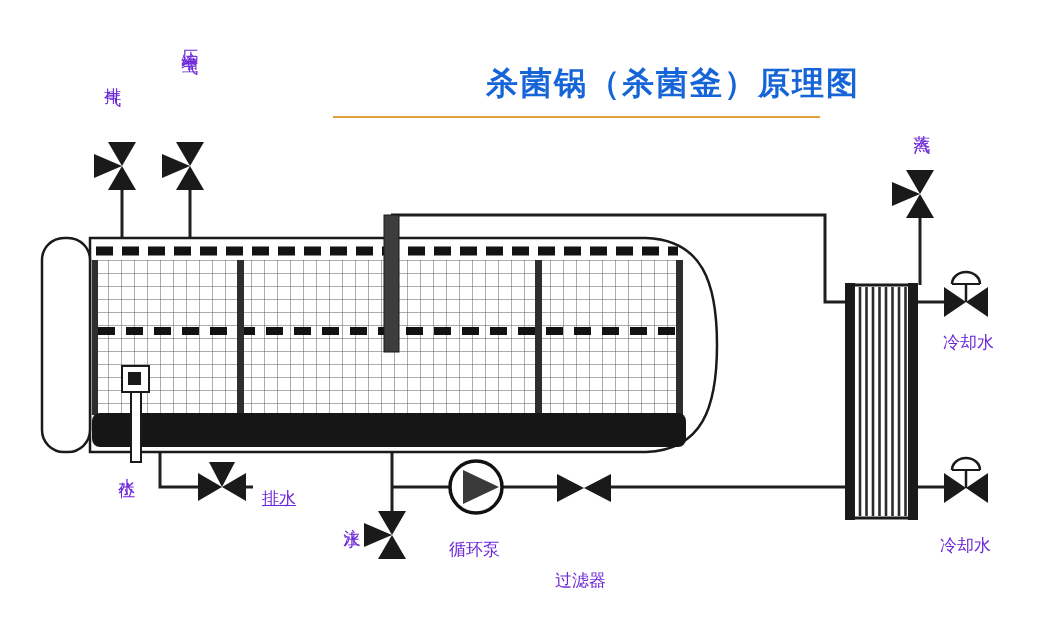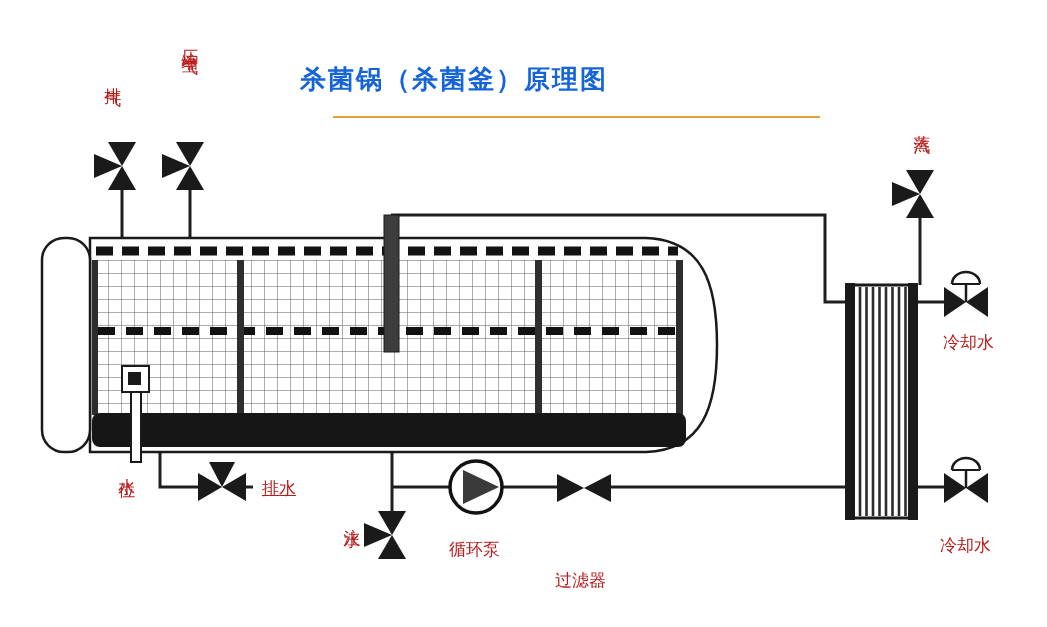--- a/index.html
+++ b/index.html
@@ -3,29 +3,29 @@
 <meta charset="utf-8">
 <style>
   html,body { margin:0; padding:0; background:#fff; }
   .canvas {
     position:relative; width:1047px; height:627px; background:#ffffff;
     font-family:"DejaVu Sans", sans-serif; overflow:hidden;
   }
   .canvas svg { position:absolute; left:0; top:0; }
   .page-title {
     position:absolute; left:300px; top:62px; width:560px;
-    text-align:left; font-size:26px; font-weight:bold;
+    text-align:right; font-size:32px; font-weight:bold;
     color:#1565d8; letter-spacing:2px;
   }
   .title-underline {
     position:absolute; left:333px; top:116px; width:487px; height:2px;
     background:#e2a23b;
   }
   .lbl {
-    position:absolute; color:#b91c1c; font-size:17px; line-height:1.25;
+    position:absolute; color:#6d28d9; font-size:17px; line-height:1.25;
     white-space:nowrap;
   }
   .vlabel {
     writing-mode:vertical-rl; text-orientation:upright; letter-spacing:3px;
   }
 </style>
 </head>
 <body>
 
 <div class="canvas">
@@ -163,19 +163,19 @@
 
   <div class="page-title">杀菌锅（杀菌釜）原理图</div>
   <div class="title-underline"></div>
 
   <div class="lbl vlabel" style="left:102px; top:74px;">排气</div>
   <div class="lbl vlabel" style="left:179px; top:36px;">压缩空气</div>
   <div class="lbl vlabel" style="left:911px; top:121px;">蒸汽</div>
   <div class="lbl vlabel" style="left:116px; top:465px;">水位</div>
   <div class="lbl vlabel" style="left:341px; top:515px;">注水</div>
 
-  <div class="lbl" style="left:262px; top:478px;text-decoration:underline;">排水</div>
+  <div class="lbl" style="left:262px; top:488px;text-decoration:underline;">排水</div>
   <div class="lbl" style="left:449px; top:539px;">循环泵</div>
   <div class="lbl" style="left:555px; top:570px;">过滤器</div>
   <div class="lbl" style="left:943px; top:332px;">冷却水</div>
   <div class="lbl" style="left:940px; top:535px;">冷却水</div>
 
 </div>
 
 </body></html>

